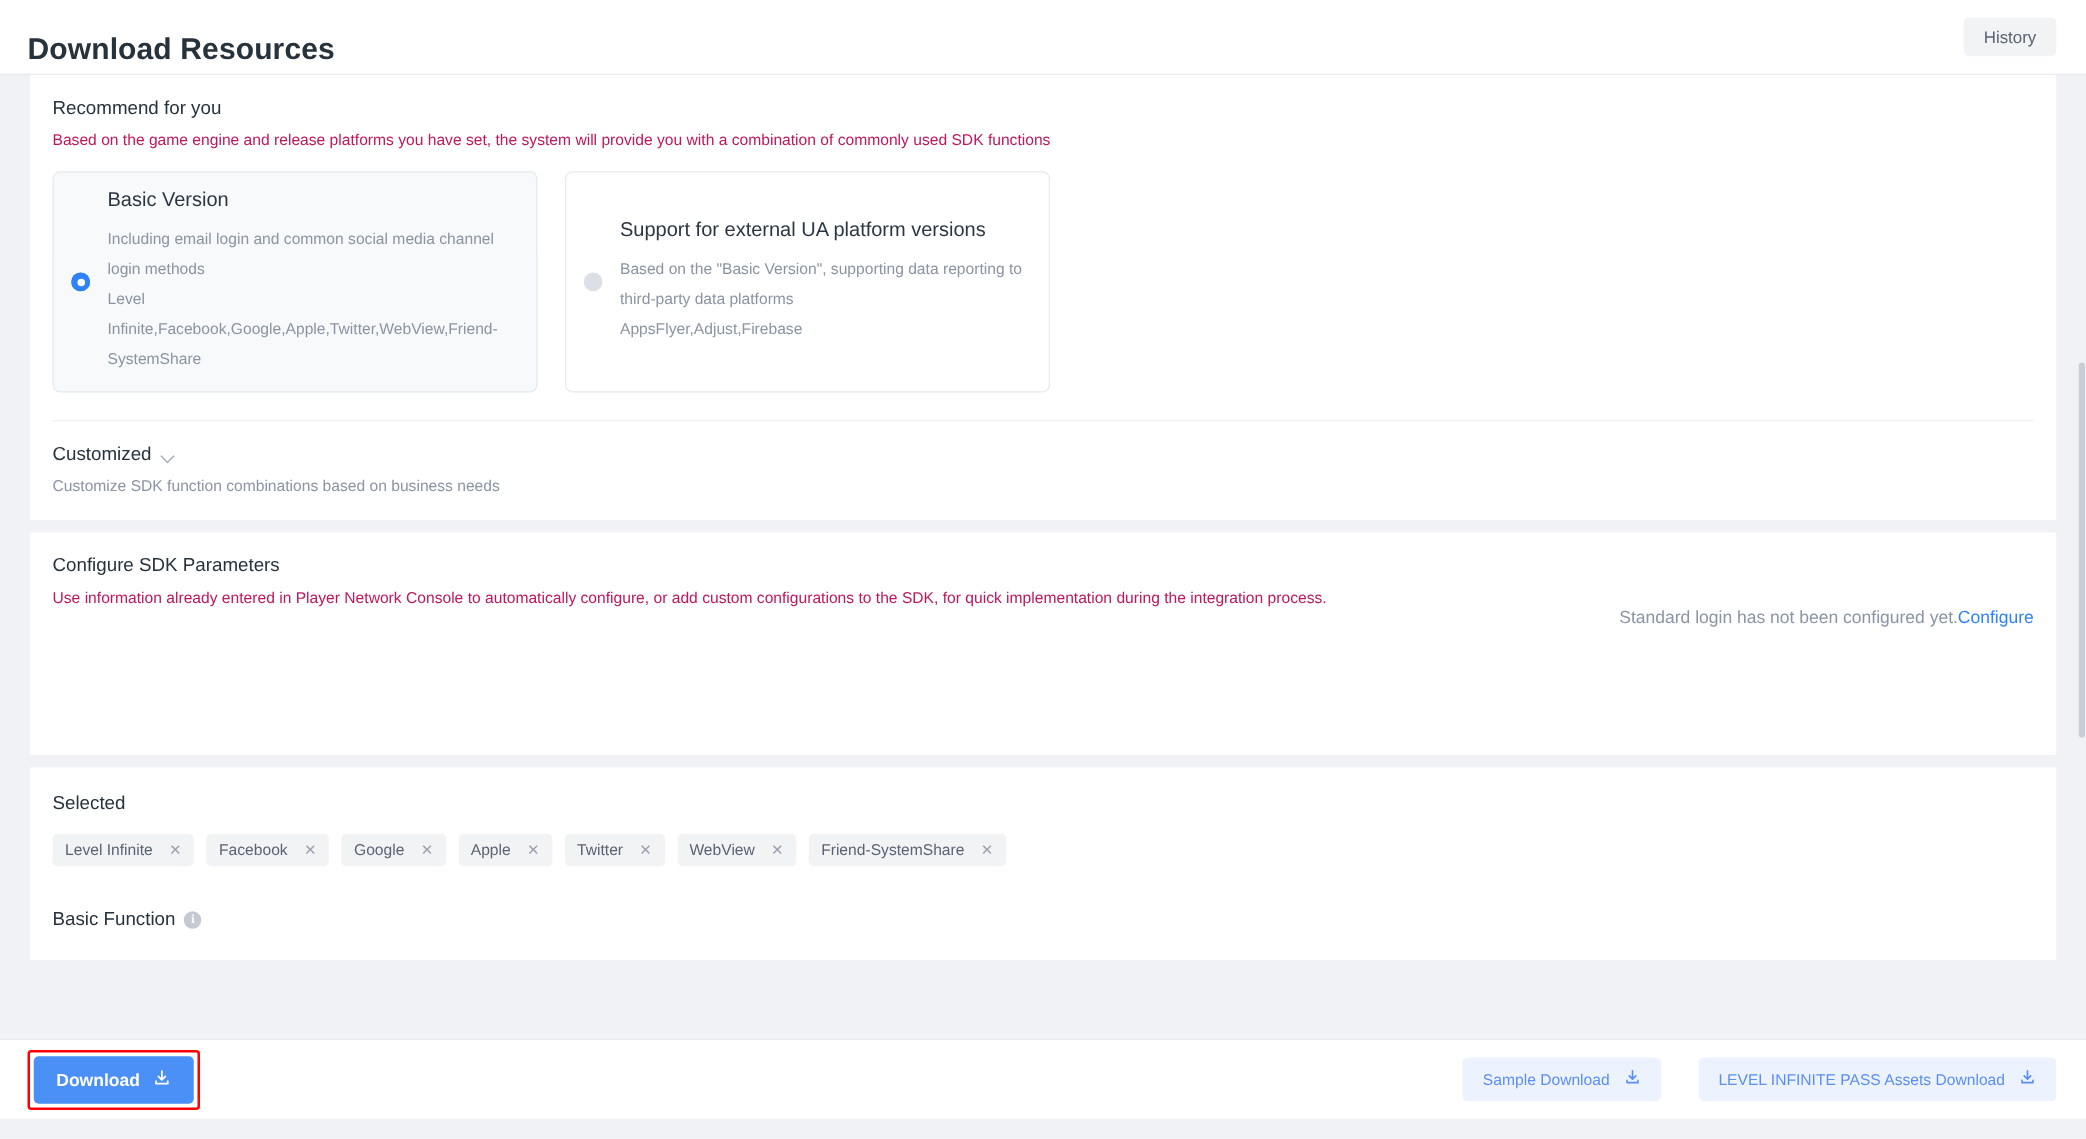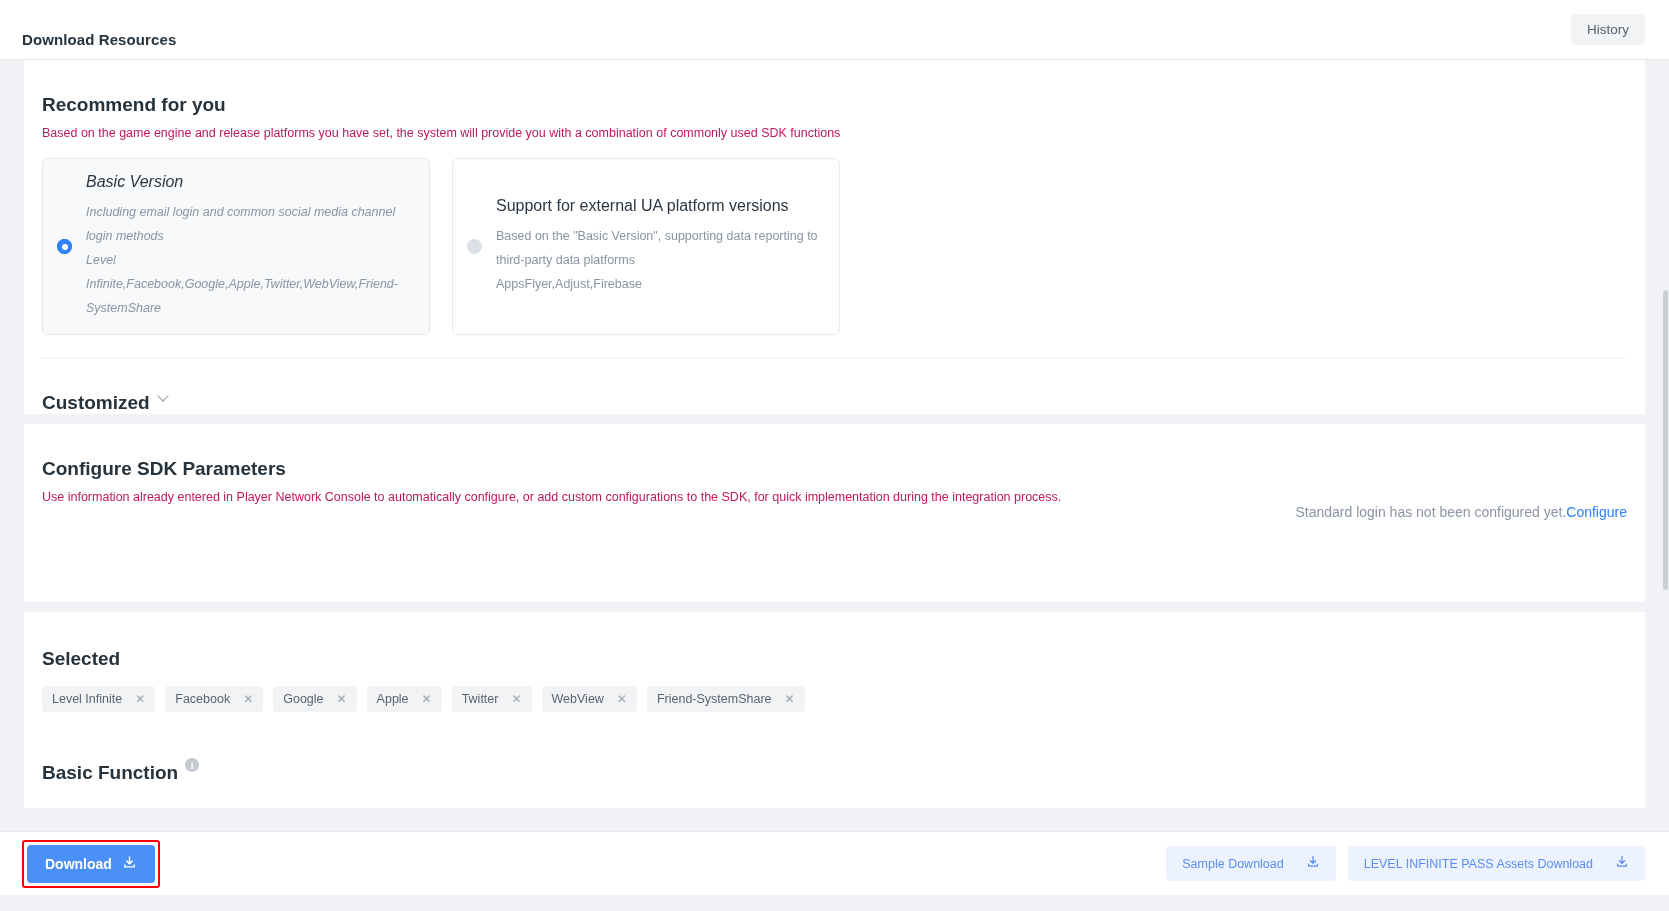--- a/index.html
+++ b/index.html
@@ -21,21 +21,21 @@
   .header {
     position: relative;
     height: 60px;
     background: #ffffff;
     border-bottom: 1px solid #e8eaee;
     display: flex;
     align-items: center;
     padding: 0 24px 0 22px;
   }
   .page-title {
-    font-size: 15px;
+    font-size: 24px;
     font-weight: bold;
     color: #26323c;
     letter-spacing: 0.1px;
     margin-top: 20px;
   }
   .header-right { margin-left: auto; }
   .history-btn {
     background: #f2f3f5;
     border: none;
     border-radius: 4px;
@@ -72,24 +72,23 @@
   .card {
     background: #ffffff;
     margin: 0 24px;
   }
   .card.first { border-radius: 0; }
   .gap { height: 10px; background: #f0f2f5; }
 
   
   .sec-pad { padding: 18px 18px 0 18px; }
   .sec-title {
-    font-size: 19px;
-    font-weight: bold;
+    font-size: 15px;
+    font-weight: normal;
     color: #26323c;
-    margin-top: 16px;
   }
   .sec-desc {
     font-size: 12.5px;
     color: #be185d;
     margin-top: 10px;
   }
   .options {
     display: flex;
     gap: 22px;
     margin-top: 18px;
@@ -101,21 +100,20 @@
     border: 1px solid #e6e9ee;
     border-radius: 6px;
     display: flex;
     align-items: center;
     padding: 14px 16px 14px 14px;
     cursor: pointer;
   }
   .option.selected {
     background: #f7f9fb;
     border-color: #e4e9ef;
-    font-style: italic;
   }
   .radio {
     flex: 0 0 auto;
     width: 15px; height: 15px;
     border-radius: 50%;
     margin-right: 14px;
     position: relative;
   }
   .radio.on {
     background: #2f82f7;
@@ -275,22 +273,23 @@
   .btn-soft {
     background: #edf3fe;
     border: none;
     border-radius: 4px;
     color: #5b8ef5;
     font-size: 12.5px;
     font-family: "Liberation Sans", sans-serif;
     padding: 9px 16px;
     display: flex;
     align-items: center;
-    gap: 22px;
-    cursor: pointer;
+    gap: 11px;
+    cursor: pointer;
+    margin-left: 18px;
   }
   .dl-ico { display: inline-block; }
 </style>
 </head>
 <body>
 
 <div class="page">
 
   <div class="header">
     <div class="page-title">Download Resources</div>
@@ -328,20 +327,21 @@
 
         </div>
       </div>
 
       <div class="divider"></div>
 
       <div class="customized-head">
         <div class="sec-title">Customized</div>
         <span class="chev"></span>
       </div>
+      <div class="customized-desc">Customize SDK function combinations based on business needs</div>
     </div>
 
     <div class="gap"></div>
 
     <div class="card cfg-card">
       <div class="sec-title">Configure SDK Parameters</div>
       <div class="sec-desc">Use information already entered in Player Network Console to automatically configure, or add custom configurations to the SDK, for quick implementation during the integration process.</div>
       <div class="cfg-note">
         <span>Standard login has not been configured yet.</span><a class="cfg-link">Configure</a>
       </div>

